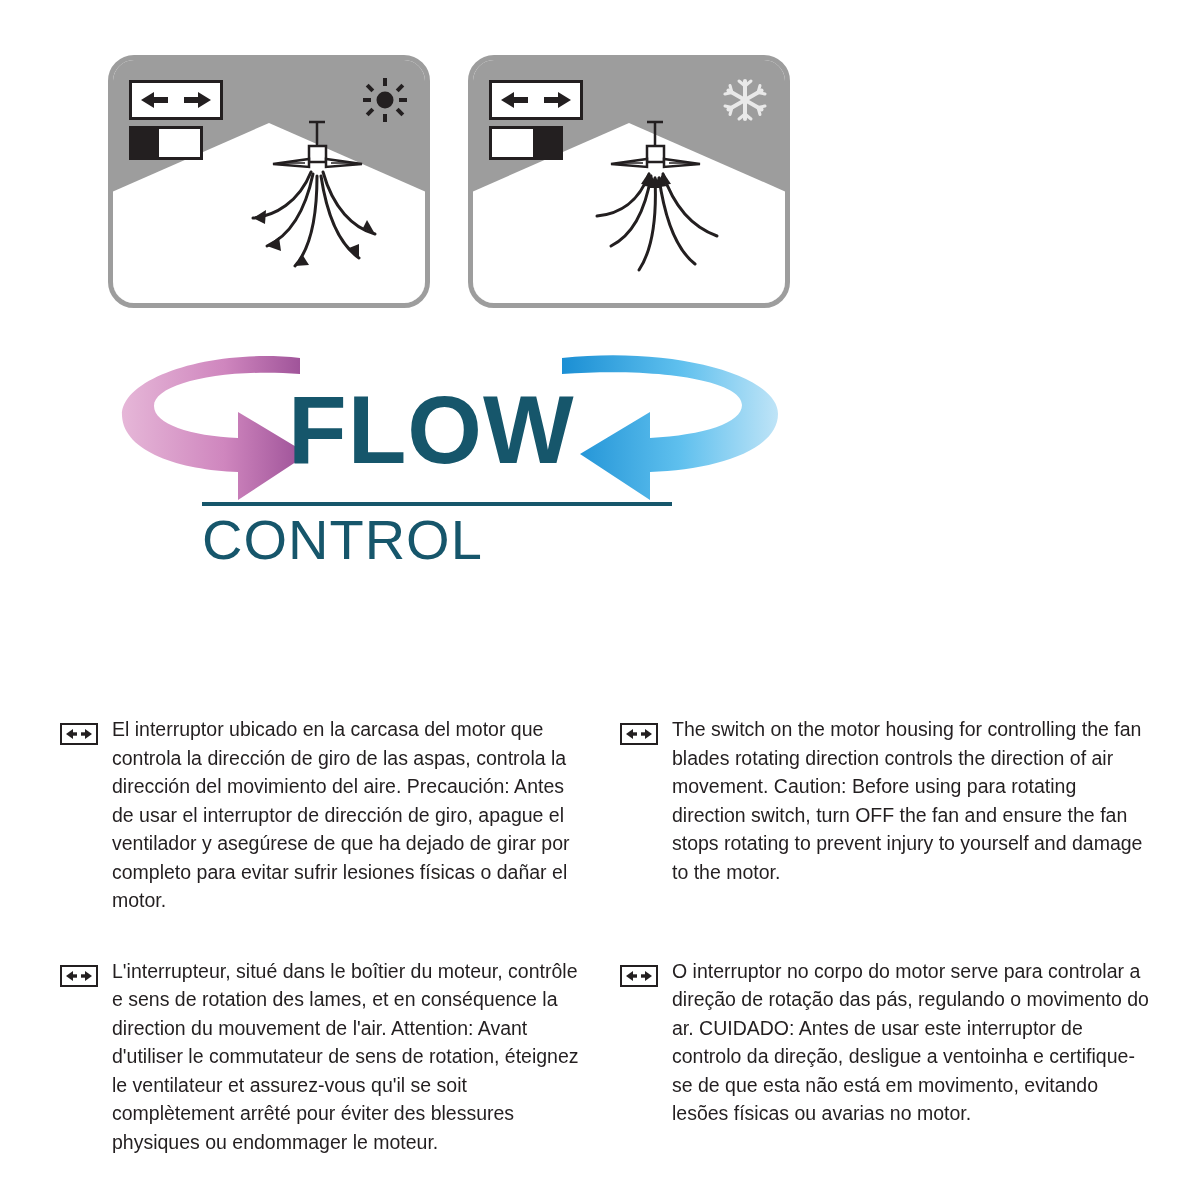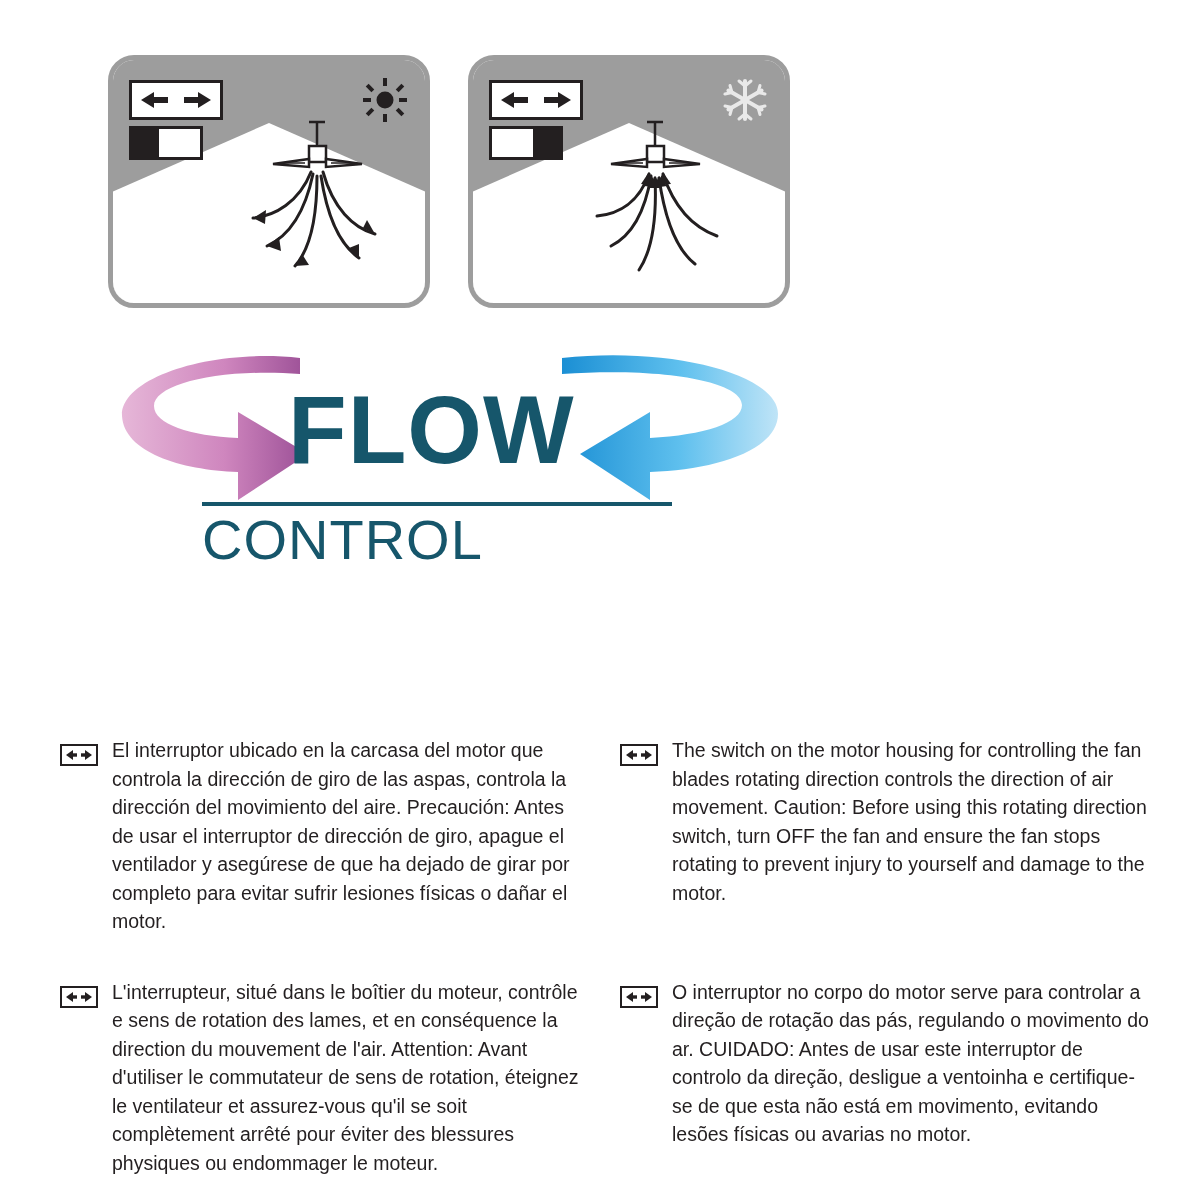--- a/index.html
+++ b/index.html
@@ -141,21 +141,20 @@
   
   .texts {
     position: absolute;
     top: 715px;
     left: 60px;
     width: 1090px;
     display: grid;
     grid-template-columns: 530px 530px;
     column-gap: 30px;
     row-gap: 42px;
-    margin-top: 21px;
   }
   .note {
     display: flex;
     gap: 14px;
     align-items: flex-start;
   }
   .note-icon {
     flex: 0 0 auto;
     width: 34px;
     height: 18px;
@@ -379,21 +378,21 @@
     <span class="note-icon">
       <svg width="26" height="12" viewBox="0 0 26 12">
         <g fill="#231f20">
           <polygon points="0,6 7,1 7,11"></polygon>
             <rect x="6" y="4.3" width="5" height="3.4"></rect>
           <polygon points="26,6 19,1 19,11"></polygon>
             <rect x="15" y="4.3" width="5" height="3.4"></rect>
         </g>
       </svg>
     </span>
-    <span class="note-text">The switch on the motor housing for controlling the fan blades rotating direction controls the direction of air movement. Caution: Before using this rotating direction switch, turn OFF the fan and ensure the fan stops rotating to prevent injury to yourself and damage to the motor.</span>
+    <span class="note-text">The switch on the motor housing for controlling the fan blades rotating direction controls the direction of air movement. Caution: Before using para rotating direction switch, turn OFF the fan and ensure the fan stops rotating to prevent injury to yourself and damage to the motor.</span>
   </div>
 
   <div class="note">
     <span class="note-icon">
       <svg width="26" height="12" viewBox="0 0 26 12">
         <g fill="#231f20">
           <polygon points="0,6 7,1 7,11"></polygon>
             <rect x="6" y="4.3" width="5" height="3.4"></rect>
           <polygon points="26,6 19,1 19,11"></polygon>
             <rect x="15" y="4.3" width="5" height="3.4"></rect>

